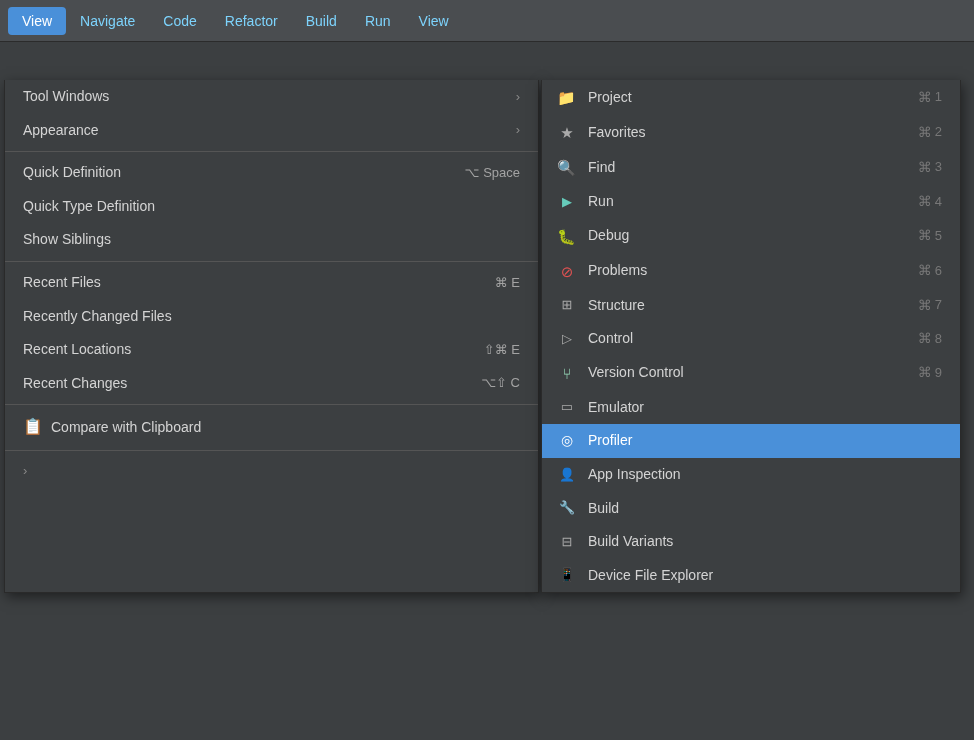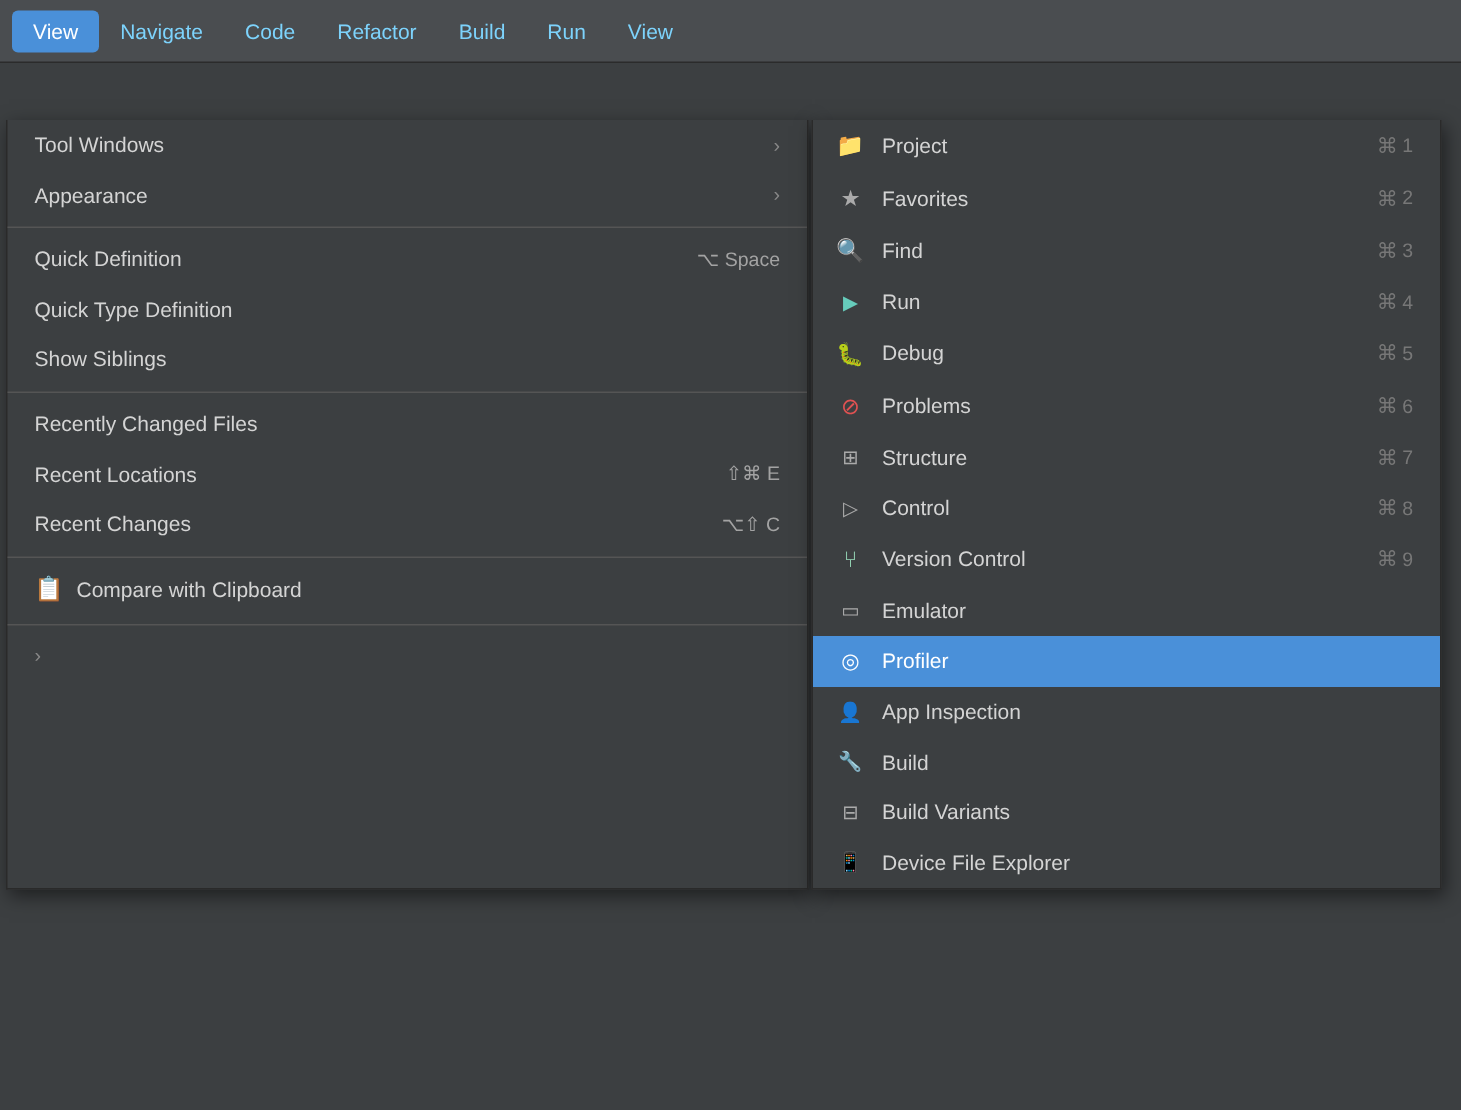--- a/index.html
+++ b/index.html
@@ -191,20 +191,26 @@
     </div>
 
     <div class="menu-item">
       <span class="label">
           <span>Show Siblings</span>
         </span>
     </div>
 
     <div class="separator"></div>
 
+    <div class="menu-item">
+      <span class="label">
+          <span>Recent Files</span>
+        </span>
+      <span class="shortcut">⌘ E</span>
+    </div>
 
     <div class="menu-item">
       <span class="label">
           <span>Recently Changed Files</span>
         </span>
     </div>
 
     <div class="menu-item">
       <span class="label">
           <span>Recent Locations</span>

